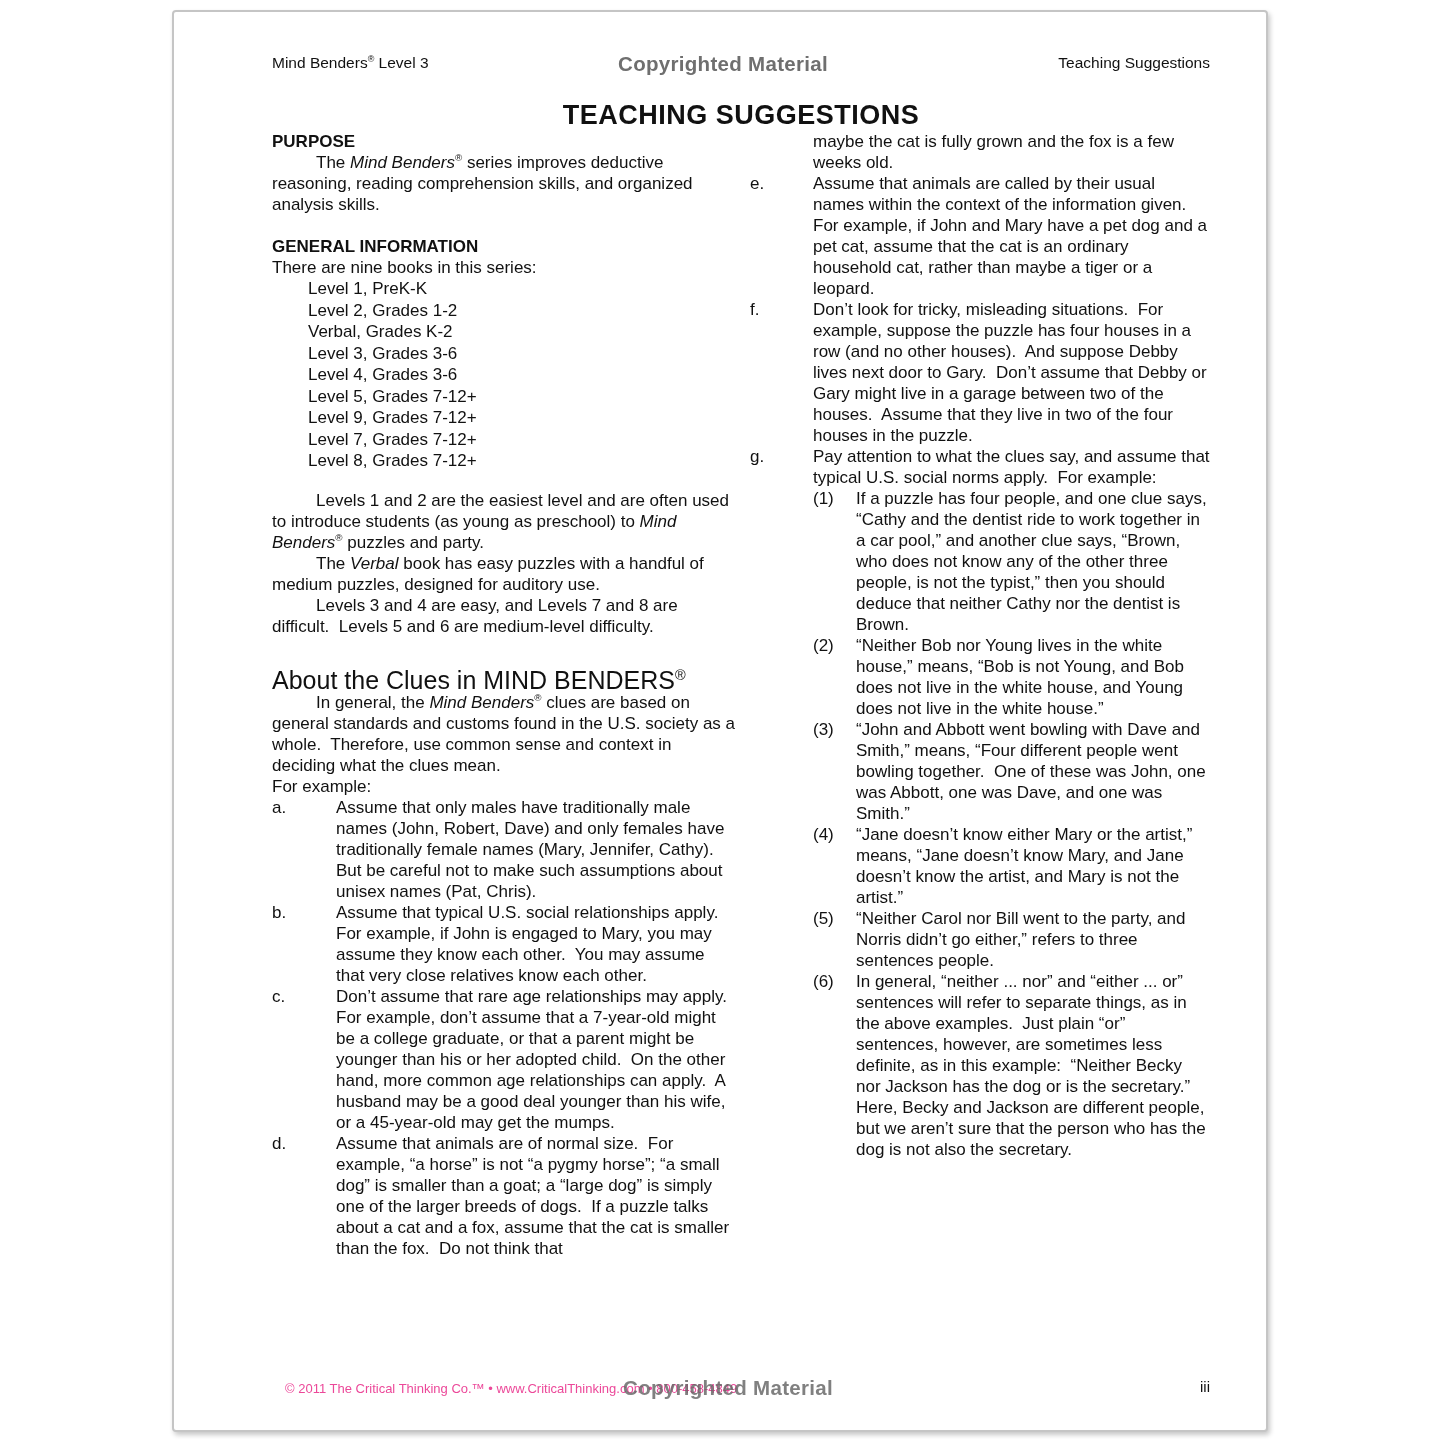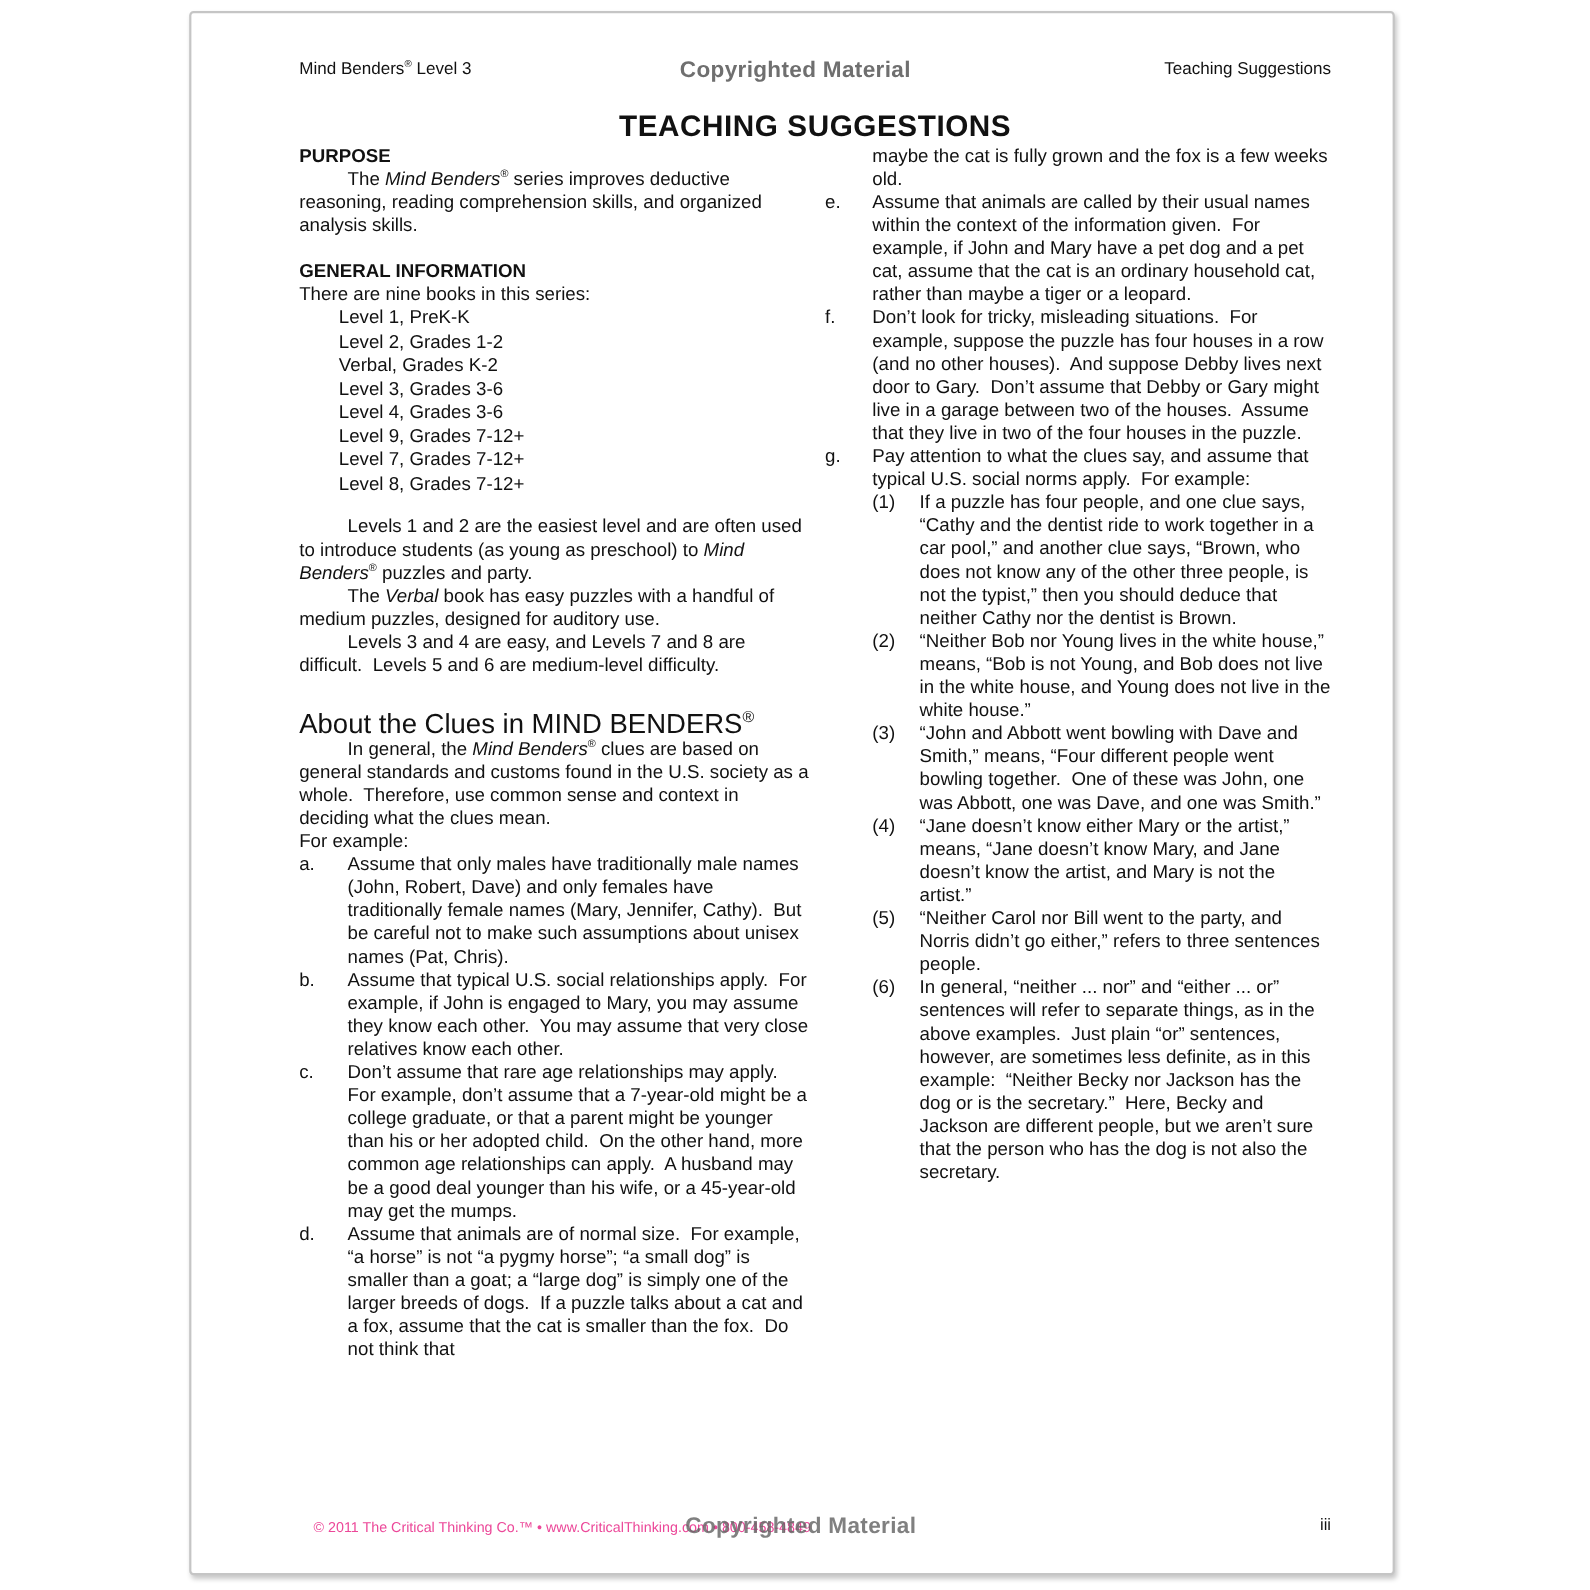--- a/index.html
+++ b/index.html
@@ -21,21 +21,21 @@
   .cols{display:flex;gap:14px;font-size:17px;line-height:21px;}
   .col-l{width:464px;flex:none;}
   .col-r{width:460px;flex:none;}
   h3{font-size:17px;font-weight:bold;margin:0;}
   h2.about{font-size:25px;font-weight:normal;margin:31px 0 0 0;line-height:24px;}
   p{margin:0;}
   .ind{text-indent:44px;}
   .mt21{margin-top:21px;}
   .mt18{margin-top:18px;}
   .levels{margin-left:36px;line-height:21.5px;}
-  .li{display:flex;}
+  .li{display:flex;gap:20px;}
   .li .m{flex:0 0 44px;}
   .col-r .li .m{flex-basis:43px;}
   .li .t{flex:1;min-width:0;}
   .sli{display:flex;}
   .sli .m2{flex:0 0 43px;}
   .sli .t2{flex:1;min-width:0;}
   sup{font-size:58%;vertical-align:super;line-height:0;}
   i{font-style:italic;}
   b{font-weight:normal;}
   
@@ -66,20 +66,21 @@
         <p class="ind"><span data-bind="purpose.p.0">The </span><i data-bind="purpose.p.1">Mind Benders</i><sup data-bind="purpose.p.2">®</sup><span data-bind="purpose.p.3"> series improves deductive reasoning, reading comprehension skills, and organized analysis skills.</span></p>
 
         <h3 class="mt21" data-bind="general.heading">GENERAL INFORMATION</h3>
         <p data-bind="general.intro">There are nine books in this series:</p>
         <div class="levels">
           <div><b data-bind="general.levels.0.name">Level 1,</b><span data-bind="general.levels.0.grades"> PreK-K</span></div>
           <div><b data-bind="general.levels.1.name">Level 2</b><span data-bind="general.levels.1.grades">, Grades 1-2</span></div>
           <div><b data-bind="general.levels.2.name">Verbal</b><span data-bind="general.levels.2.grades">, Grades K-2</span></div>
           <div><b data-bind="general.levels.3.name">Level 3</b><span data-bind="general.levels.3.grades">, Grades 3-6</span></div>
           <div><b data-bind="general.levels.4.name">Level 4</b><span data-bind="general.levels.4.grades">, Grades 3-6</span></div>
+          <div><b data-bind="general.levels.5.name">Level 5</b><span data-bind="general.levels.5.grades">, Grades 7-12+</span></div>
           <div><b data-bind="general.levels.6.name">Level 9</b><span data-bind="general.levels.6.grades">, Grades 7-12+</span></div>
           <div><b data-bind="general.levels.7.name">Level 7</b><span data-bind="general.levels.7.grades">, Grades 7-12+</span></div>
           <div><b data-bind="general.levels.8.name">Level 8</b><span data-bind="general.levels.8.grades">, Grades 7-12+</span></div>
         </div>
 
         <p class="ind mt18"><span data-bind="general.p2.0">Levels 1 and 2 are the easiest level and are often used to introduce students (as young as preschool) to </span><i data-bind="general.p2.1">Mind Benders</i><sup data-bind="general.p2.2">®</sup><span data-bind="general.p2.3"> puzzles and party.</span></p>
         <p class="ind"><span data-bind="general.p3.0">The </span><i data-bind="general.p3.1">Verbal</i><span data-bind="general.p3.2"> book has easy puzzles with a handful of medium puzzles, designed for auditory use.</span></p>
         <p class="ind" data-bind="general.p4">Levels 3 and 4 are easy, and Levels 7 and 8 are difficult.  Levels 5 and 6 are medium-level difficulty.</p>
 
         <h2 class="about"><span data-bind="clues.heading.0">About the Clues in MIND BENDERS</span><sup data-bind="clues.heading.1">®</sup></h2>

